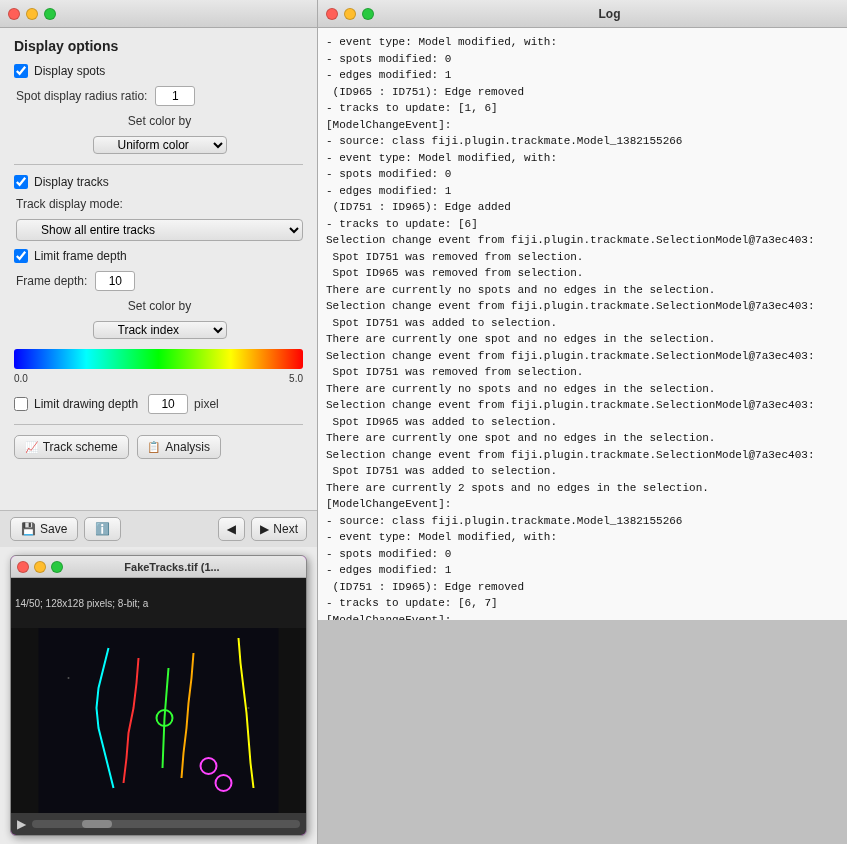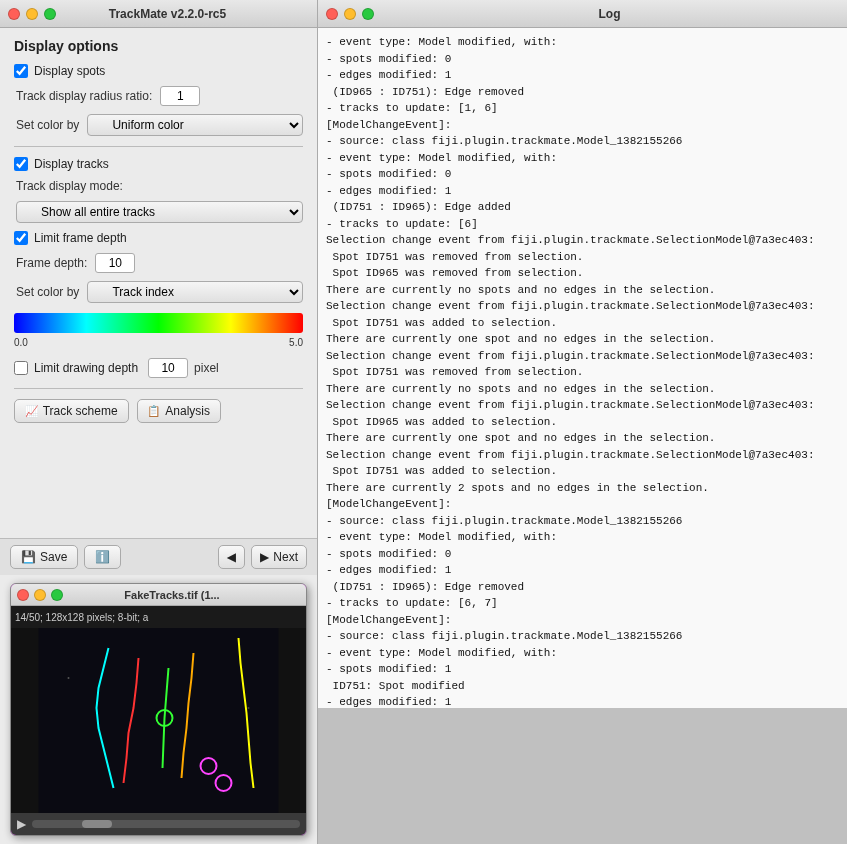--- a/index.html
+++ b/index.html
@@ -100,20 +100,21 @@
       text-align: center;
       padding: 0 2px;
     }
 
     .select-row {
       display: flex;
       align-items: center;
       gap: 8px;
       margin-bottom: 10px;
       padding-left: 2px;
+      flex-direction: column;
     }
     .select-label {
       font-size: 12px;
       color: #333;
       white-space: nowrap;
     }
     .styled-select {
       flex: 1;
       height: 22px;
       border: 1px solid #aaa;
@@ -227,21 +228,21 @@
       border-radius: 4px;
       margin-left: 50px;
     }
 
     
     .right-panel {
       flex: 1;
       background: #f5f5f5;
       display: flex;
       flex-direction: column;
-      height: 708px;
+      height: 620px;
     }
     .log-titlebar {
       background: linear-gradient(to bottom, #e8e8e8, #d0d0d0);
       border-bottom: 1px solid #aaa;
       height: 28px;
       display: flex;
       align-items: center;
       padding: 0 8px;
       gap: 6px;
     }
@@ -272,33 +273,32 @@
     }
   </style>
 </head>
 <body>
 
 <div class="left-panel">
   <div class="window-titlebar">
     <div class="traffic-light tl-close"></div>
     <div class="traffic-light tl-min"></div>
     <div class="traffic-light tl-max"></div>
-    <span class="window-title">TrackMate v2.2.0-rc5</span>
   </div>
 
   <div class="panel-content">
     <div class="section-title">Display options</div>
 
     <div class="checkbox-row">
       <input type="checkbox" checked="" style="">
       <label class="checkbox-label">Display spots</label>
     </div>
 
     <div class="field-row">
-      <span class="field-label">Track display radius ratio:</span>
+      <span class="field-label">Spot display radius ratio:</span>
       <input type="text" class="field-input" value="1" style="">
     </div>
 
 
     <div class="select-row">
       <span class="select-label">Set color by</span>
       <select class="styled-select">
         <option>Uniform color</option>
         <option>Track index</option>
         <option>Custom</option>
@@ -388,21 +388,21 @@
   </div>
 
   <div style="position: relative; margin: 8px 10px;">
     <div style="background: #d946ef; border: 1px solid #888; border-radius: 6px; overflow: hidden; box-shadow: 2px 2px 8px rgba(0,0,0,0.4);">
       <div class="image-titlebar">
         <div class="traffic-light tl-close"></div>
         <div class="traffic-light tl-min"></div>
         <div class="traffic-light tl-max"></div>
         <span class="image-title">FakeTracks.tif (1...</span>
       </div>
-      <div style="background: #1a1a1a; padding: 4px 4px;">
+      <div style="background: #1a1a1a; padding: 18px 4px;">
         <span style="font-size: 10px; color: #ccc;">14/50; 128x128 pixels; 8-bit; a</span>
       </div>
 
       <div style="width: 100%; height: 185px; background: #111; position: relative; overflow: hidden;">
         <svg width="100%" height="185" viewBox="0 0 240 185">
 
           <rect width="240" height="185" fill="#0a0a12"></rect>
 
           <polyline points="70,20 65,40 60,60 58,80 60,100 65,120 70,140 75,160" fill="none" stroke="#00ffff" stroke-width="2"></polyline>
 

